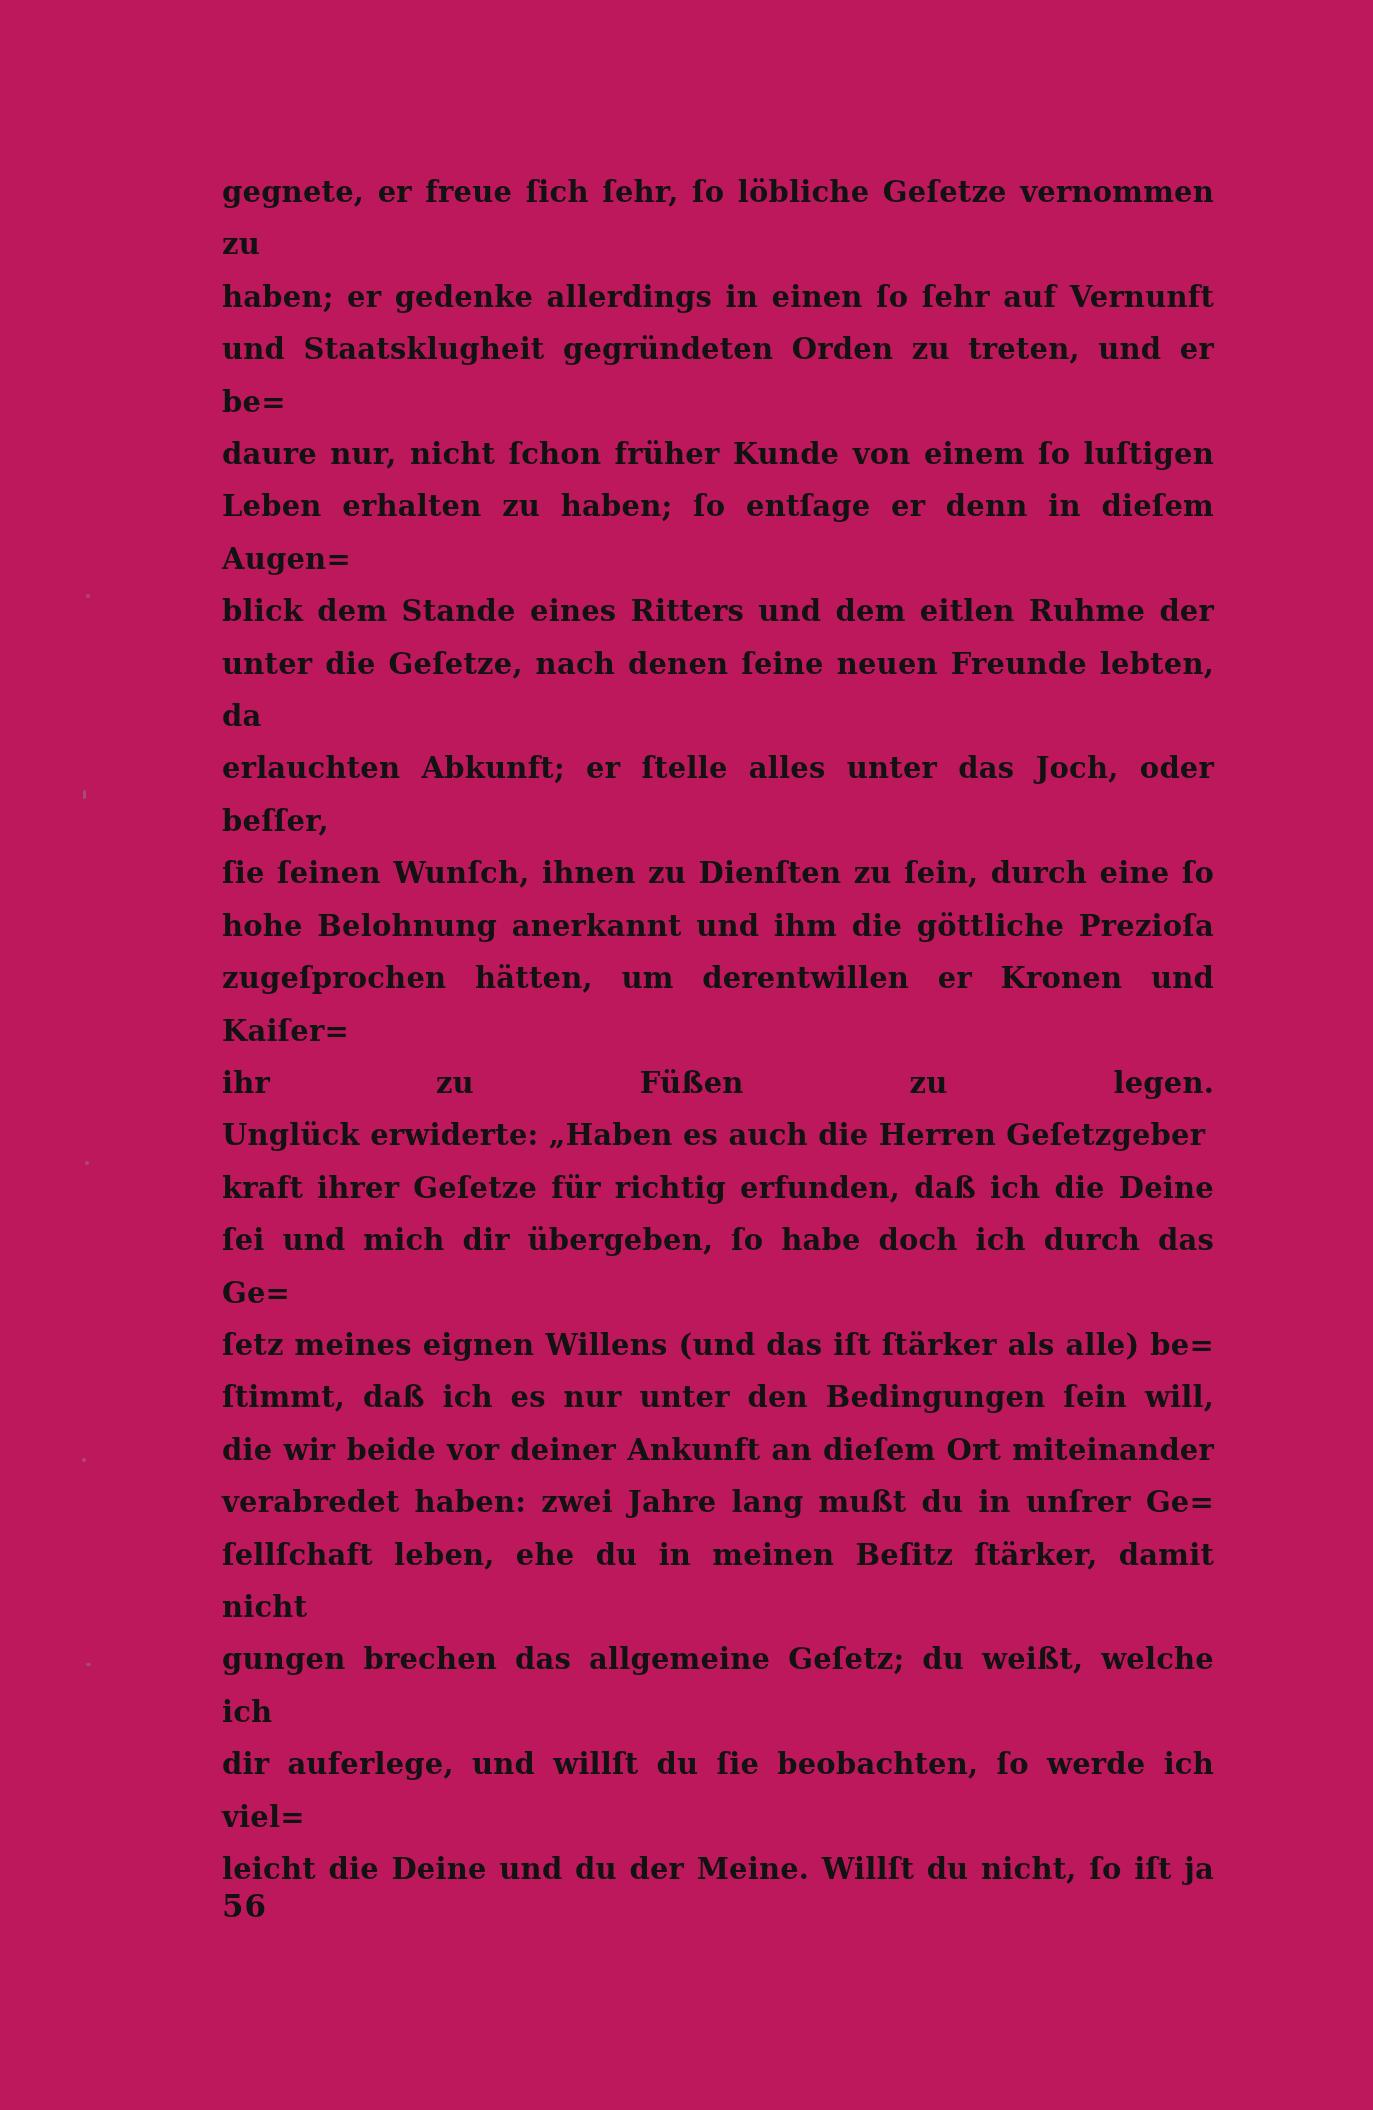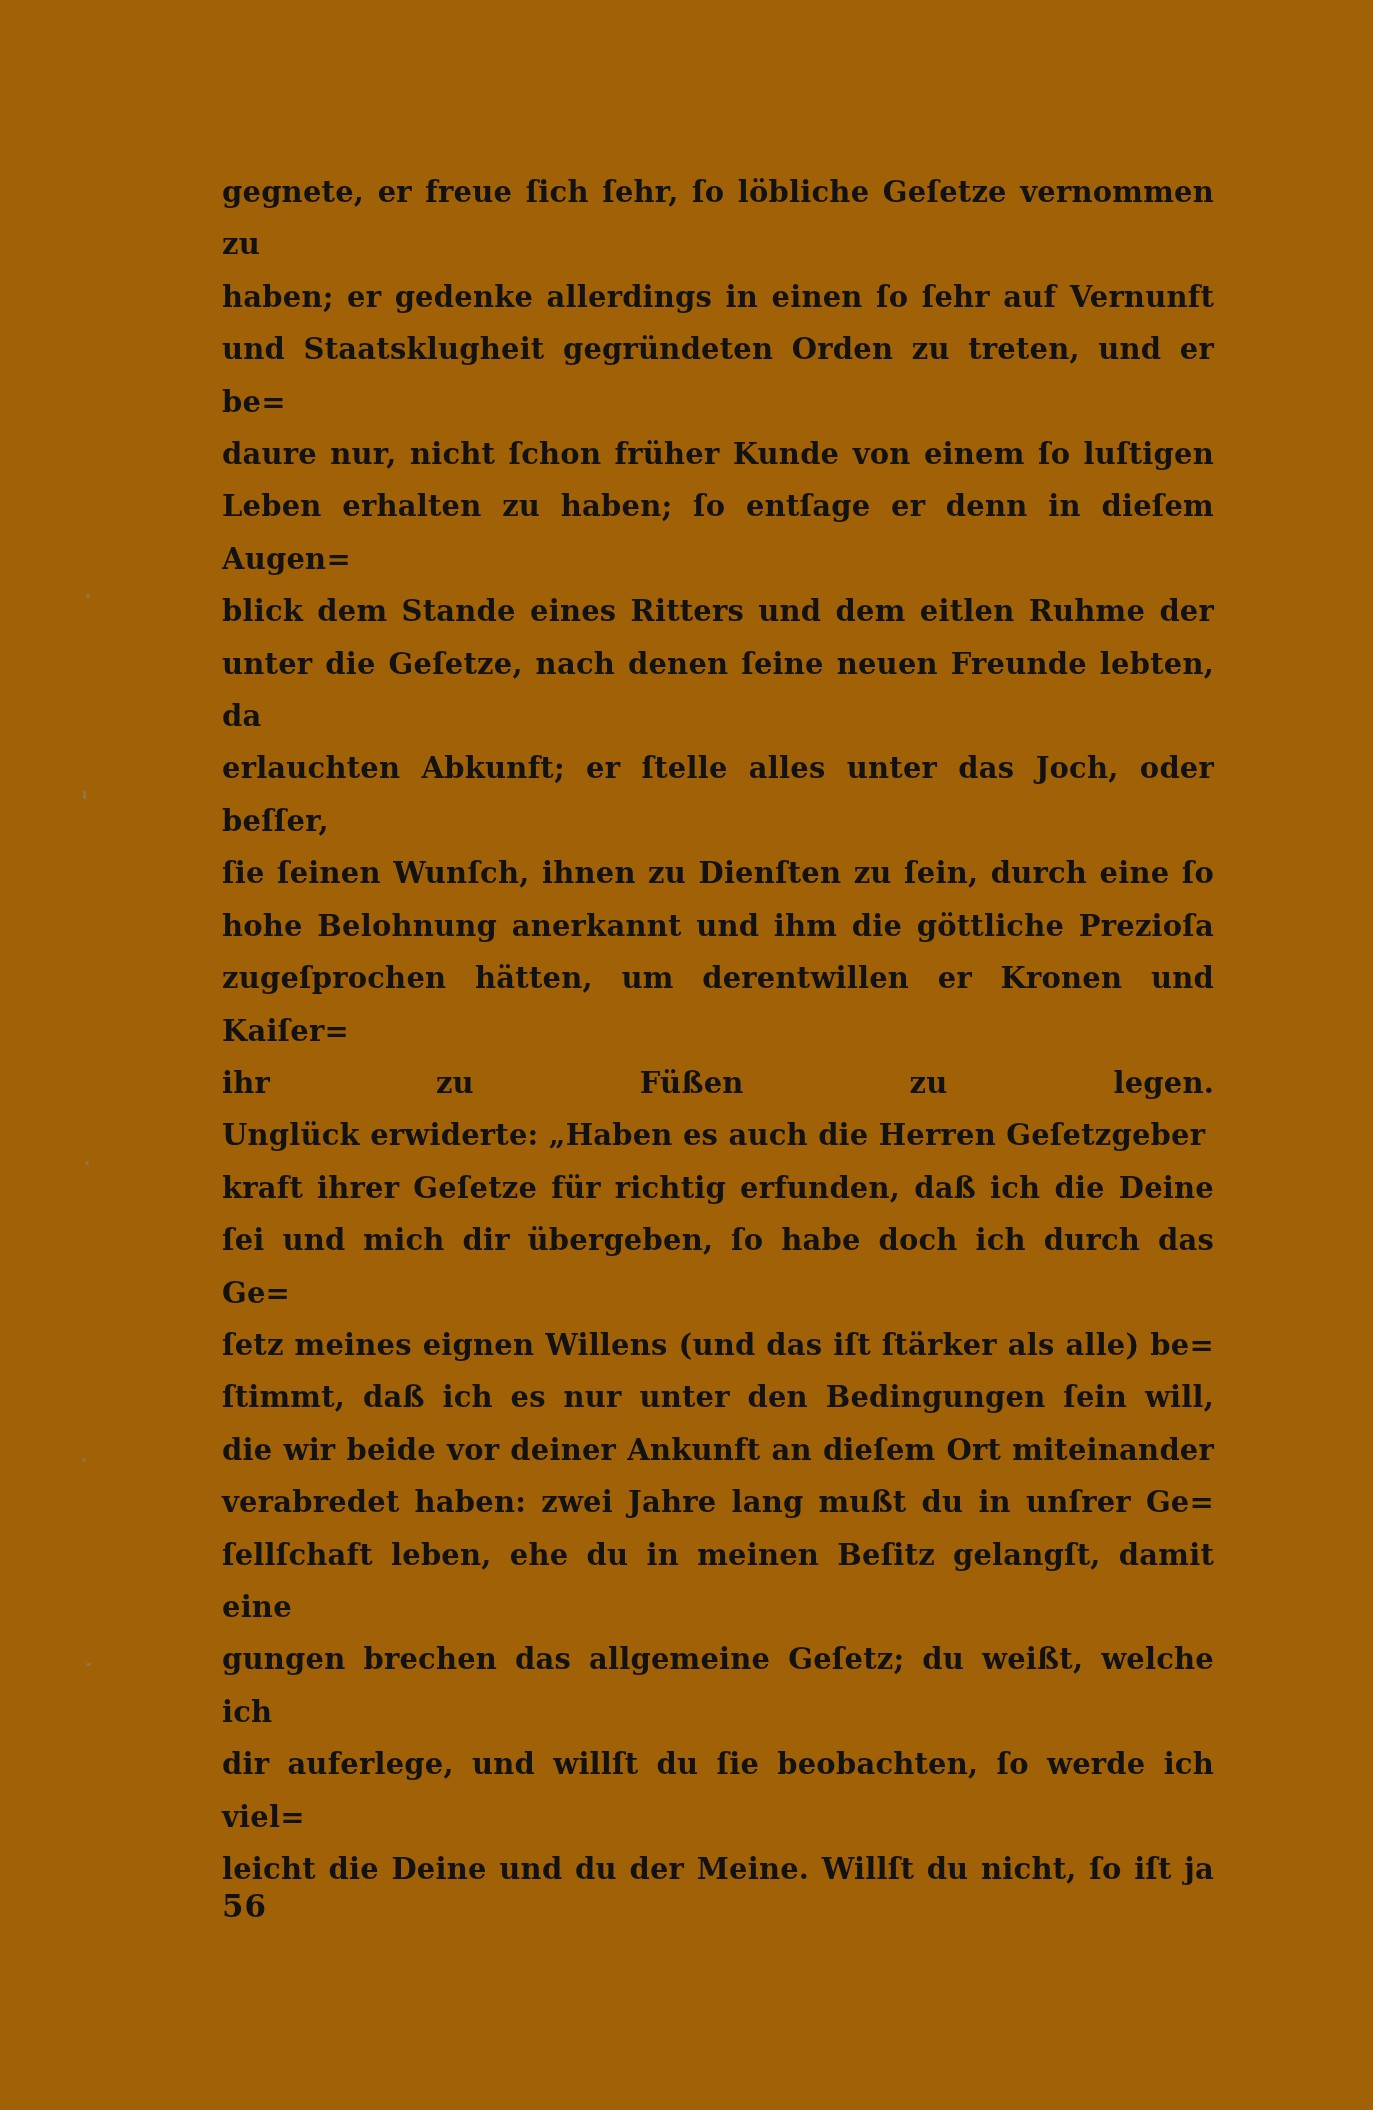--- a/index.html
+++ b/index.html
@@ -4,21 +4,21 @@
 <style>
   html,body{margin:0;padding:0;}
   body{
     width:1373px;height:2110px;
     background:#e9e9e9;
     font-family:"DejaVu Serif", serif;
   }
   .page{
     position:relative;
     width:1373px;height:2110px;
-    background:#a16207;
+    background:#be185d;
     color:#121212;
     overflow:hidden;
   }
   .text-block{
     position:absolute;
     left:222px;top:166px;width:992px;
     font-weight:700;
     font-size:29px;
     line-height:52.4px;
     letter-spacing:0.2px;
@@ -75,21 +75,21 @@
       <div class="line">hohe Belohnung anerkannt und ihm die göttliche Prezioſa</div>
       <div class="line">zugeſprochen hätten, um derentwillen er Kronen und Kaiſer=</div>
       <div class="line">ihr zu Füßen zu legen.</div>
       <div class="line">Unglück erwiderte: „Haben es auch die Herren Geſetzgeber</div>
       <div class="line">kraft ihrer Geſetze für richtig erfunden, daß ich die Deine</div>
       <div class="line">ſei und mich dir übergeben, ſo habe doch ich durch das Ge=</div>
       <div class="line">ſetz meines eignen Willens (und das iſt ſtärker als alle) be=</div>
       <div class="line">ſtimmt, daß ich es nur unter den Bedingungen ſein will,</div>
       <div class="line">die wir beide vor deiner Ankunft an dieſem Ort miteinander</div>
       <div class="line">verabredet haben: zwei Jahre lang mußt du in unſrer Ge=</div>
-      <div class="line">ſellſchaft leben, ehe du in meinen Beſitz gelangſt, damit eine</div>
+      <div class="line">ſellſchaft leben, ehe du in meinen Beſitz ſtärker, damit nicht</div>
       <div class="line">gungen brechen das allgemeine Geſetz; du weißt, welche ich</div>
       <div class="line">dir auferlege, und willſt du ſie beobachten, ſo werde ich viel=</div>
       <div class="line">leicht die Deine und du der Meine. Willſt du nicht, ſo iſt ja</div>
     </div>
 
   <div class="page-number">56</div>
 
 </div>
 
 </body></html>

